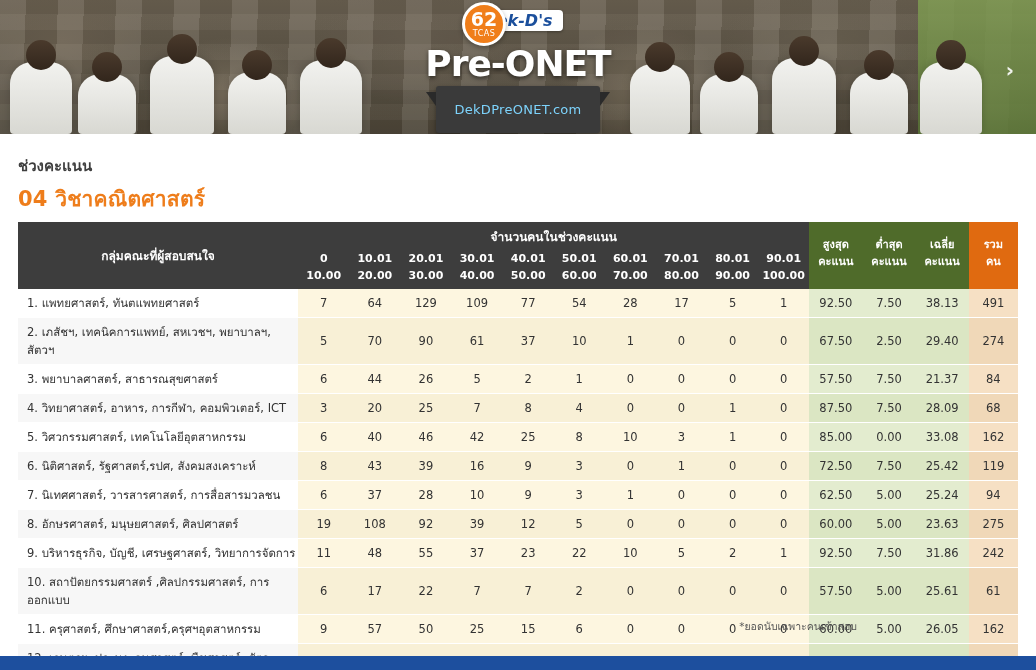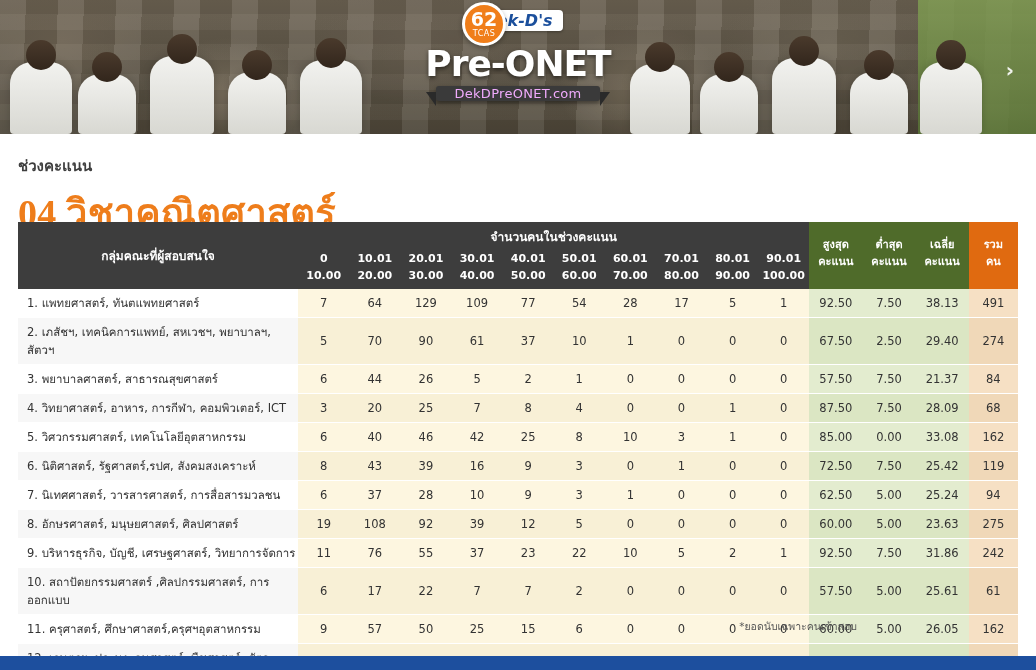--- a/index.html
+++ b/index.html
@@ -82,45 +82,44 @@
     position:relative; z-index:2;
   }
   .preonet {
     margin-top:14px;
     color:#ffffff; font-size:36px; font-weight:bold; letter-spacing:-1px;
     text-shadow: 0 2px 4px rgba(0,0,0,.55);
     line-height:1.05;
   }
   .site-ribbon {
     margin-top:3px; display:inline-block; position:relative;
-    background:#3a3a3a; color:#f0abfc;
+    background:#3a3a3a; color:#7dd3fc;
     font-size:13px; letter-spacing:.3px;
-    padding:0 18px; border-radius:3px;
+    padding:16px 18px; border-radius:3px;
     box-shadow:0 2px 4px rgba(0,0,0,.4);
   }
   .site-ribbon::before, .site-ribbon::after {
     content:""; position:absolute; top:6px;
     border-style:solid; border-color:#2a2a2a transparent transparent transparent;
   }
   .site-ribbon::before { left:-10px; border-width:0 10px 14px 0; border-color: transparent #2a2a2a transparent transparent; }
   .site-ribbon::after  { right:-10px; border-width:14px 10px 0 0; border-color: #2a2a2a transparent transparent transparent; }
 
   .hero-arrow {
     position:absolute; right:22px; top:58px;
     color:#ffffff; opacity:.9; font-size:20px; font-weight:bold;
   }
 
   
   .title-block { padding: 20px 0 0 18px; }
   .title-small { font-size:15px; color:#3e3e3e; font-weight:bold; }
   .title-big {
     margin-top:4px;
-    font-size:38px; font-weight:bold; color:#ee7d1b;
+    font-size:21px; font-weight:bold; color:#ee7d1b;
     letter-spacing:.2px;
-    font-family:Liberation Serif, serif;
   }
 
   
   .table-wrap { position:absolute; left:18px; top:222px; width:1000px; }
   table { border-collapse:collapse; width:1000px; font-size:11.5px; color:#333; }
 
   thead th {
     background:#3d3d3d; color:#ffffff; font-weight:bold;
     padding:0; border:none; vertical-align:middle;
   }
@@ -407,21 +406,21 @@
             <td class="num">0</td>
             <td class="num">0</td>
             <td class="gre">60.00</td>
             <td class="gre">5.00</td>
             <td class="gre">23.63</td>
             <td class="ora">275</td>
           </tr>
           <tr>
             <td class="cat">9. บริหารธุรกิจ, บัญชี, เศรษฐศาสตร์, วิทยาการจัดการ</td>
             <td class="num">11</td>
-            <td class="num">76</td>
+            <td class="num">48</td>
             <td class="num">55</td>
             <td class="num">37</td>
             <td class="num">23</td>
             <td class="num">22</td>
             <td class="num">10</td>
             <td class="num">5</td>
             <td class="num">2</td>
             <td class="num">1</td>
             <td class="gre">92.50</td>
             <td class="gre">7.50</td>

